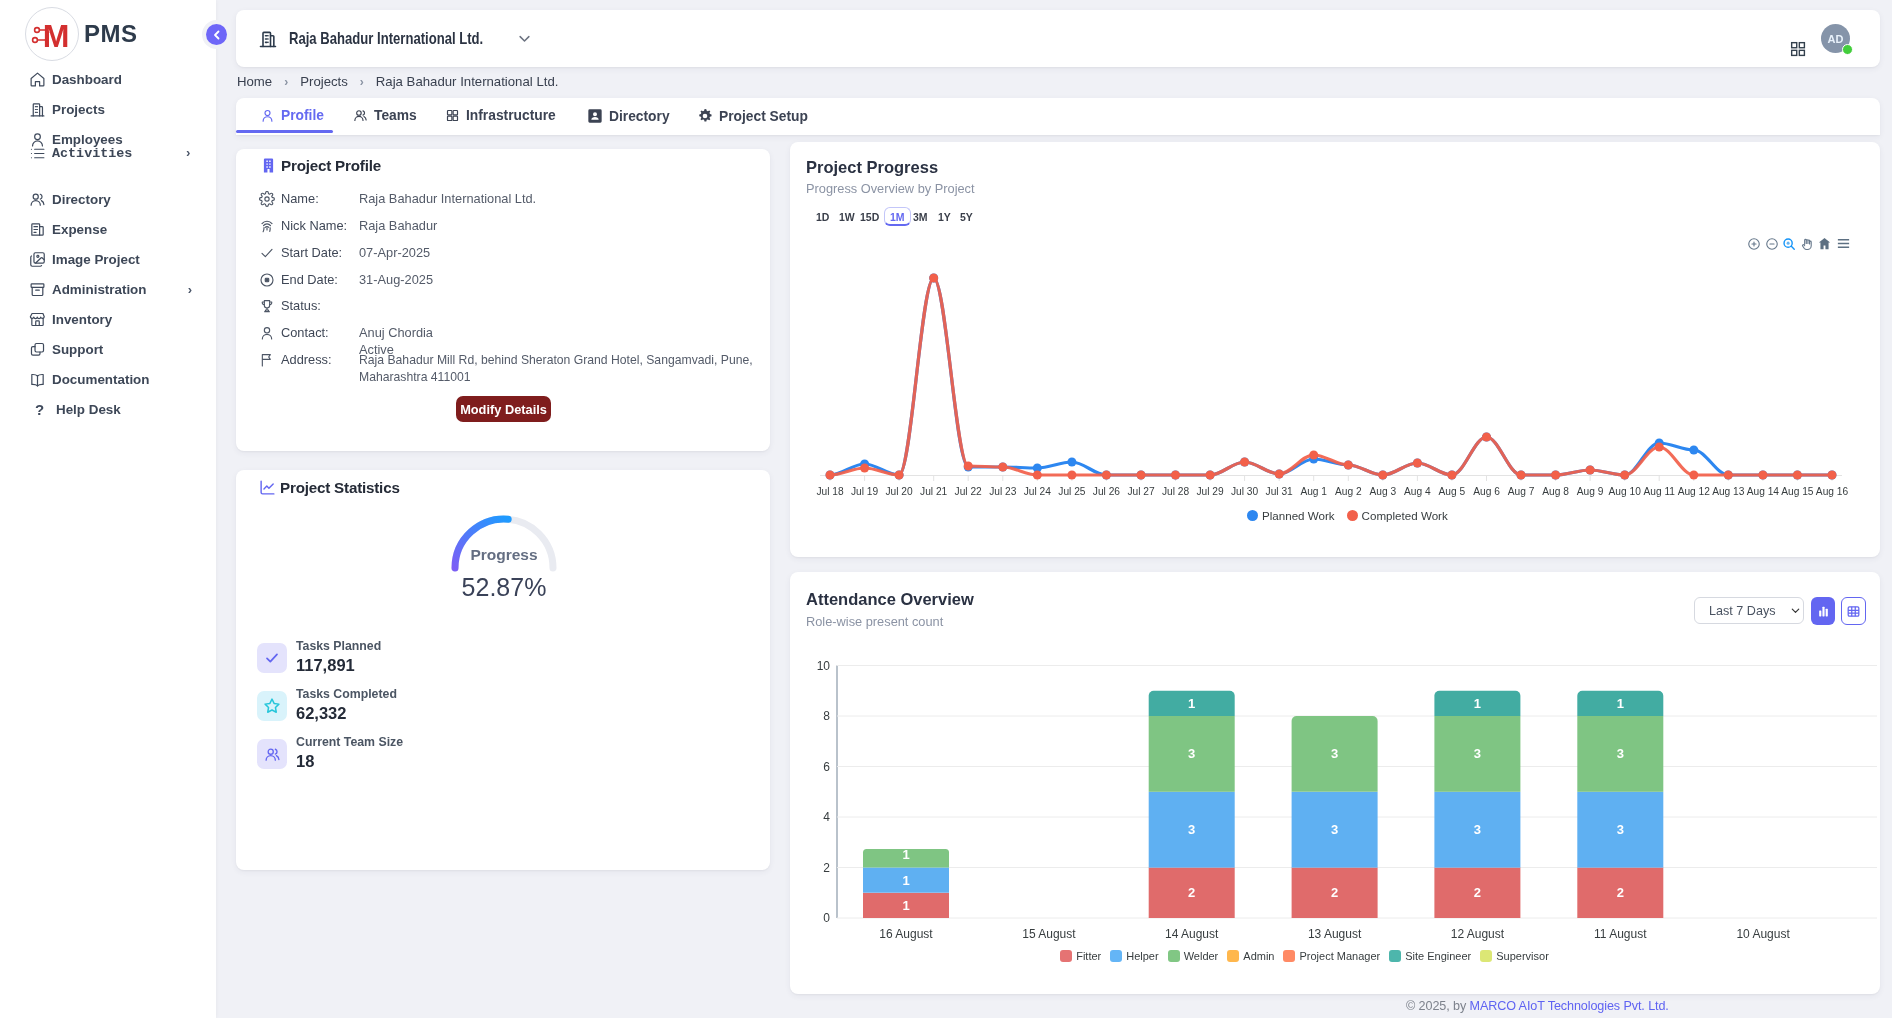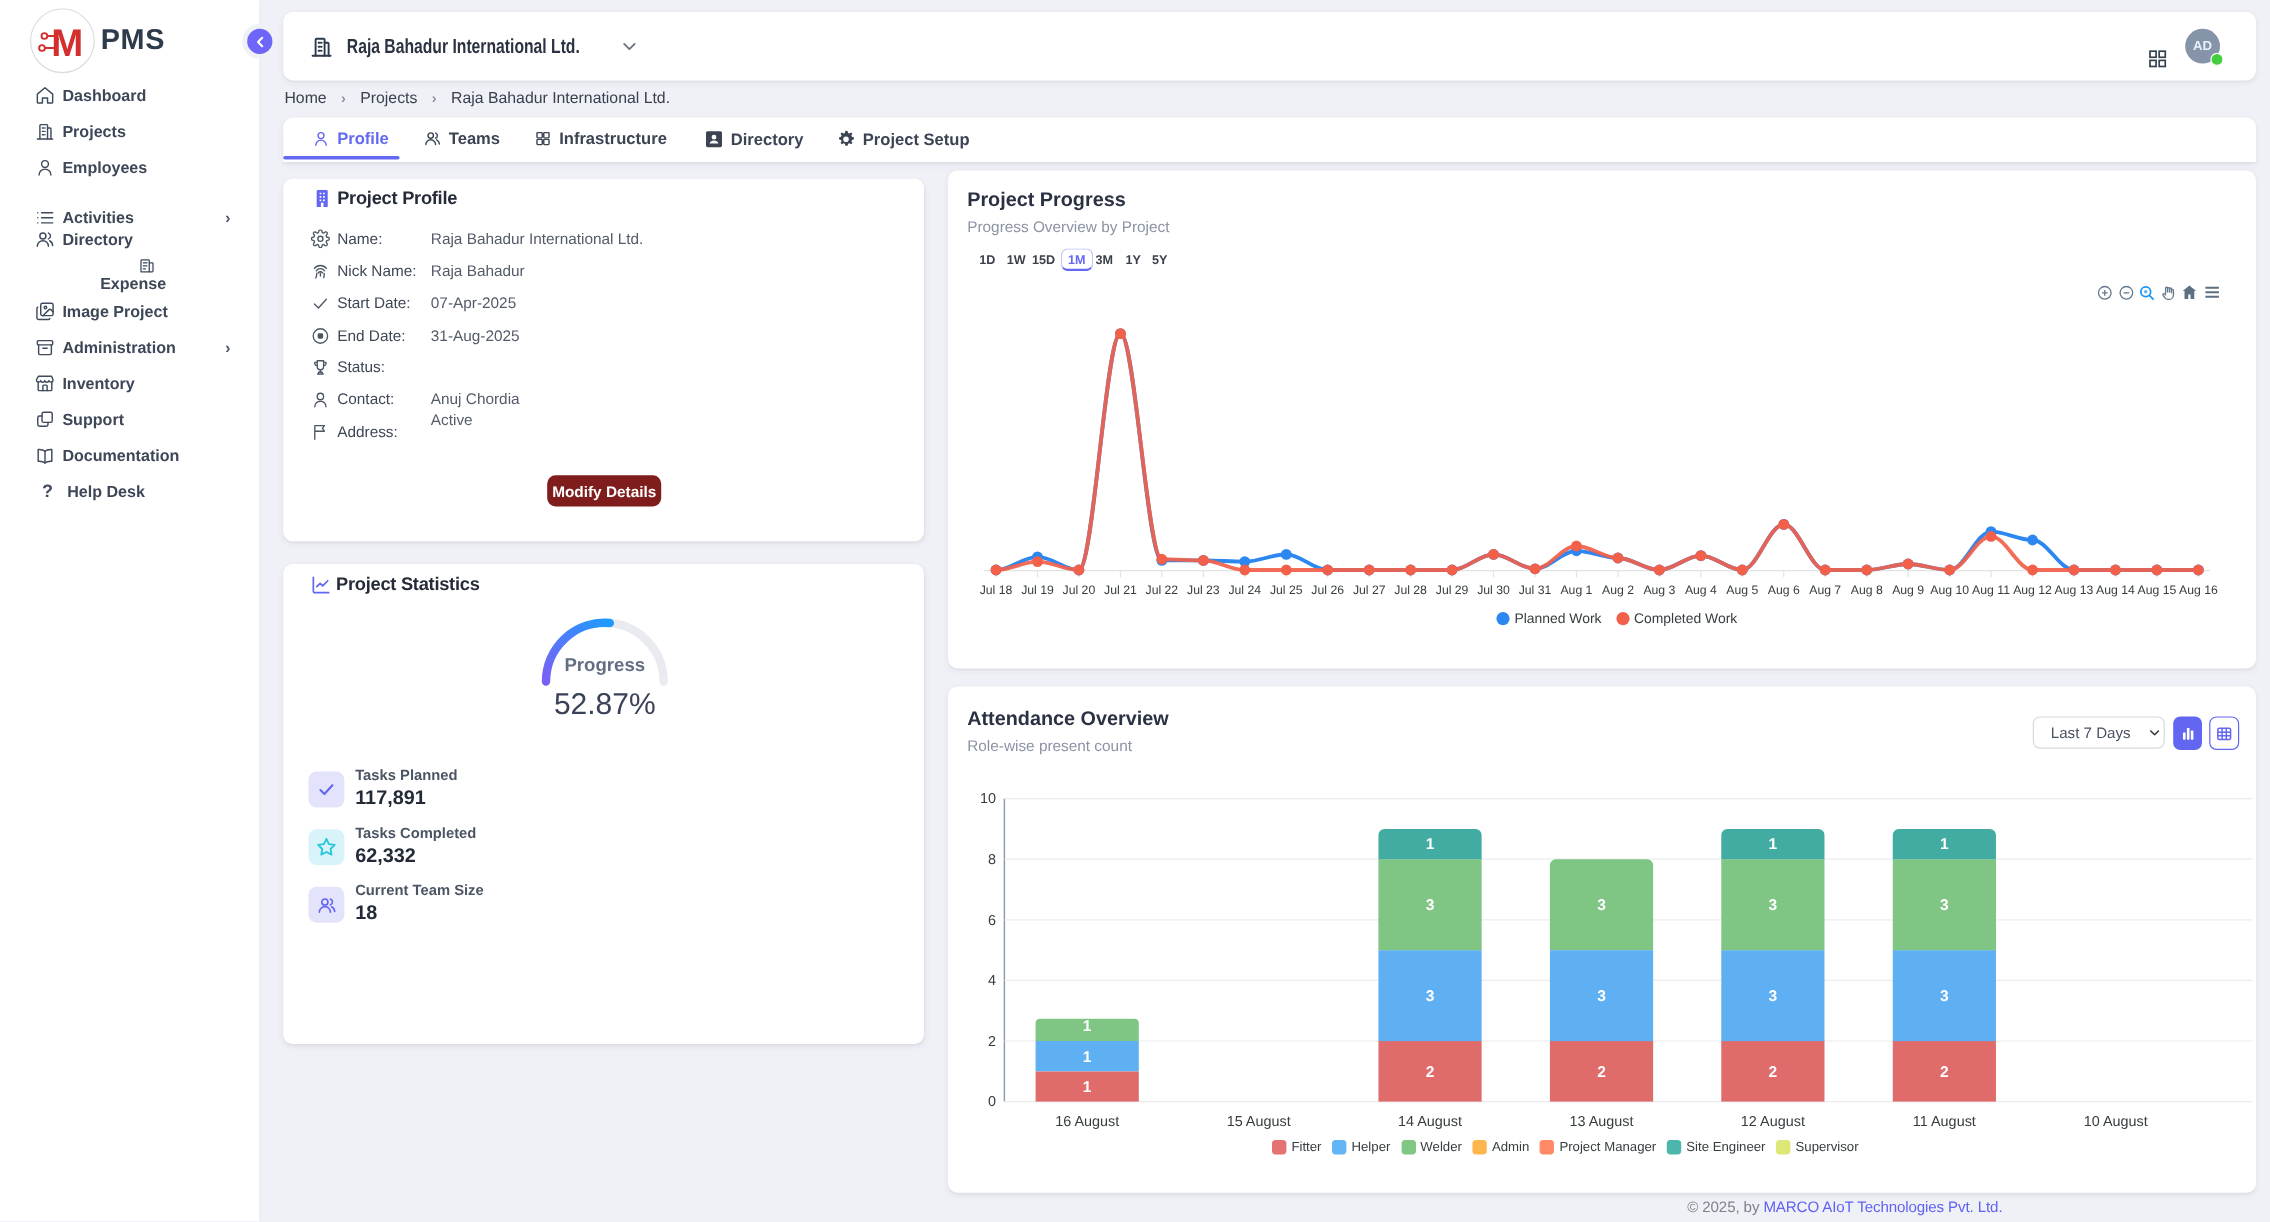--- a/index.html
+++ b/index.html
@@ -76,36 +76,36 @@
       </svg>
       <span>Projects</span>
     </div>
 <div class="nav" style="top:124px;">
       <svg width="17" height="17" viewBox="0 0 24 24" fill="none" stroke="#3f4a5c" stroke-width="1.7" stroke-linecap="round" stroke-linejoin="round">
         <circle cx="12" cy="8" r="4"></circle>
         <path d="M5 21 a7 7 0 0 1 14 0"></path>
       </svg>
       <span>Employees</span>
     </div>
-<div class="nav" style="top:166px;">
+<div class="nav" style="top:138px;font-family:Liberation Mono, monospace;">
       <svg width="17" height="17" viewBox="0 0 24 24" fill="none" stroke="#3f4a5c" stroke-width="1.7" stroke-linecap="round" stroke-linejoin="round">
         <path d="M3.5 6 h.01 M8 6 h13 M3.5 12 h.01 M8 12 h13 M3.5 18 h.01 M8 18 h13"></path>
       </svg>
       <span>Activities</span>
       <span class="chev">›</span>
     </div>
 <div class="nav" style="top:184px;">
       <svg width="17" height="17" viewBox="0 0 24 24" fill="none" stroke="#3f4a5c" stroke-width="1.7" stroke-linecap="round" stroke-linejoin="round">
         <circle cx="9.5" cy="8" r="3.6"></circle>
         <path d="M3 20 a6.5 6.5 0 0 1 13 0"></path>
         <path d="M16 4.6 a3.6 3.6 0 0 1 0 6.8 M17.5 13.6 a6.5 6.5 0 0 1 3.5 5.6"></path>
       </svg>
       <span>Directory</span>
     </div>
-<div class="nav" style="top:214px;flex-direction:column;">
+<div class="nav" style="top:214px;">
       <svg width="17" height="17" viewBox="0 0 24 24" fill="none" stroke="#3f4a5c" stroke-width="1.7" stroke-linecap="round" stroke-linejoin="round">
         <path d="M4 20 V5 a1 1 0 0 1 1-1 h9 a1 1 0 0 1 1 1 v15 Z"></path>
         <path d="M15 8 h4 a1 1 0 0 1 1 1 v10 a1 1 0 0 1 -1 1 h-4"></path>
         <path d="M7 8 h5 M7 12 h5 M7 16 h3"></path>
       </svg>
       <span>Expense</span>
     </div>
 <div class="nav" style="top:244px;">
       <svg width="17" height="17" viewBox="0 0 24 24" fill="none" stroke="#3f4a5c" stroke-width="1.7" stroke-linecap="round" stroke-linejoin="round">
         <rect x="7" y="2.5" width="14.5" height="14.5" rx="2"></rect>
@@ -282,20 +282,21 @@
       <path d="M5 21 a7 7 0 0 1 14 0"></path>
     </svg>
     <span class="lbl">Contact:</span>
     <span class="val" style="margin-left:9px;">Anuj Chordia</span>
   </div>
 <div class="prow" style="top:352px;">
     <svg width="16" height="16" viewBox="0 0 24 24" fill="none" stroke="#4d5665" stroke-width="1.7" stroke-linecap="round" stroke-linejoin="round">
       <path d="M5 21 V4 h12 l-2.5 3.5 L17 11 H5"></path>
     </svg>
     <span class="lbl">Address:</span>
+    <span class="val" style="margin-left:9px; line-height:16.5px; font-size:12.2px; white-space:nowrap;">Raja Bahadur Mill Rd, behind Sheraton Grand Hotel, Sangamvadi, Pune,<br>Maharashtra 411001</span>
   </div>
 <div class="btn-primary" style="left:456px; top:396px; width:95px; height:26px;">Modify Details</div>
 
 <div class="card" id="scard" style="left:236px; top:470px; width:534px; height:400px;"></div>
 <div class="ctitle" style="left:259px; top:479px;"><svg width="17" height="17" viewBox="0 0 24 24" fill="none" stroke="#6366f1" stroke-width="2" stroke-linecap="round" stroke-linejoin="round">
       <path d="M3 3 v16 a2 2 0 0 0 2 2 h16"></path>
       <path d="M7 14 l4-4 3 3 6-6"></path>
     </svg>Project Statistics</div>
 <svg class="abs" style="left:440px; top:505px;" width="130" height="100" viewBox="0 0 130 100">
 <defs>

